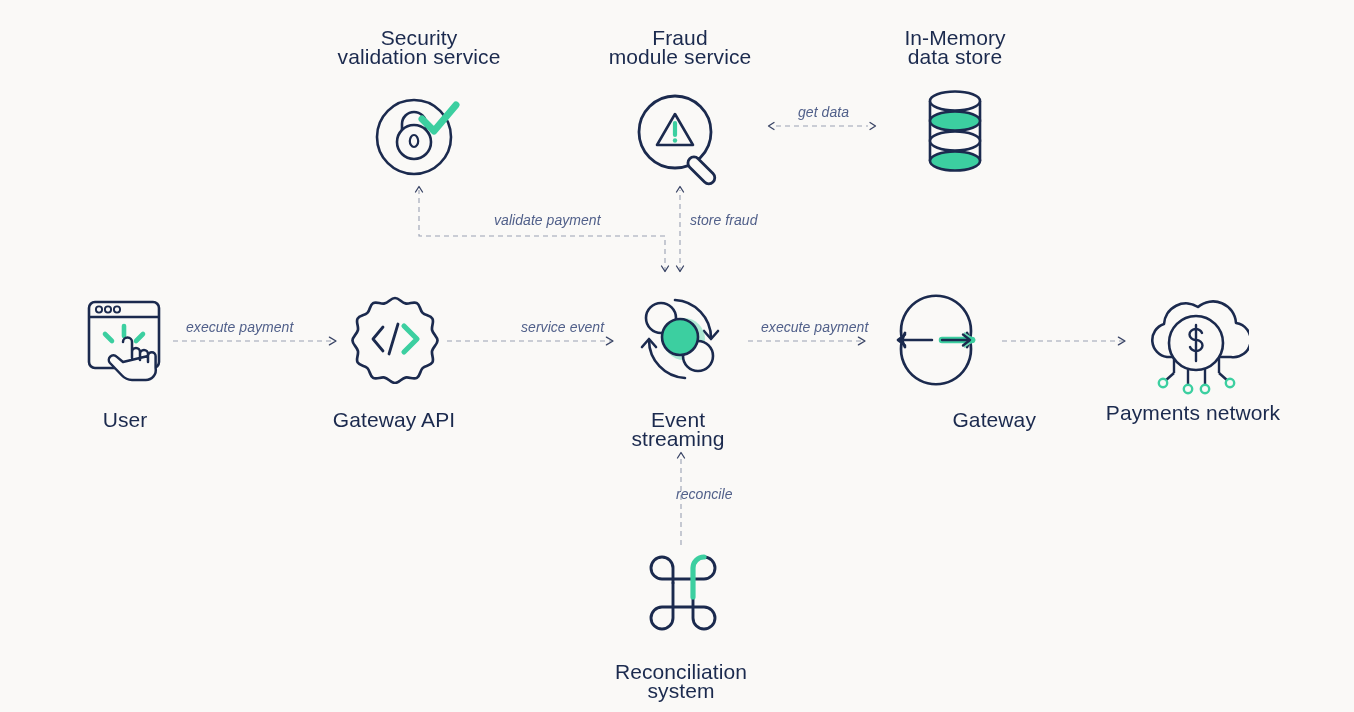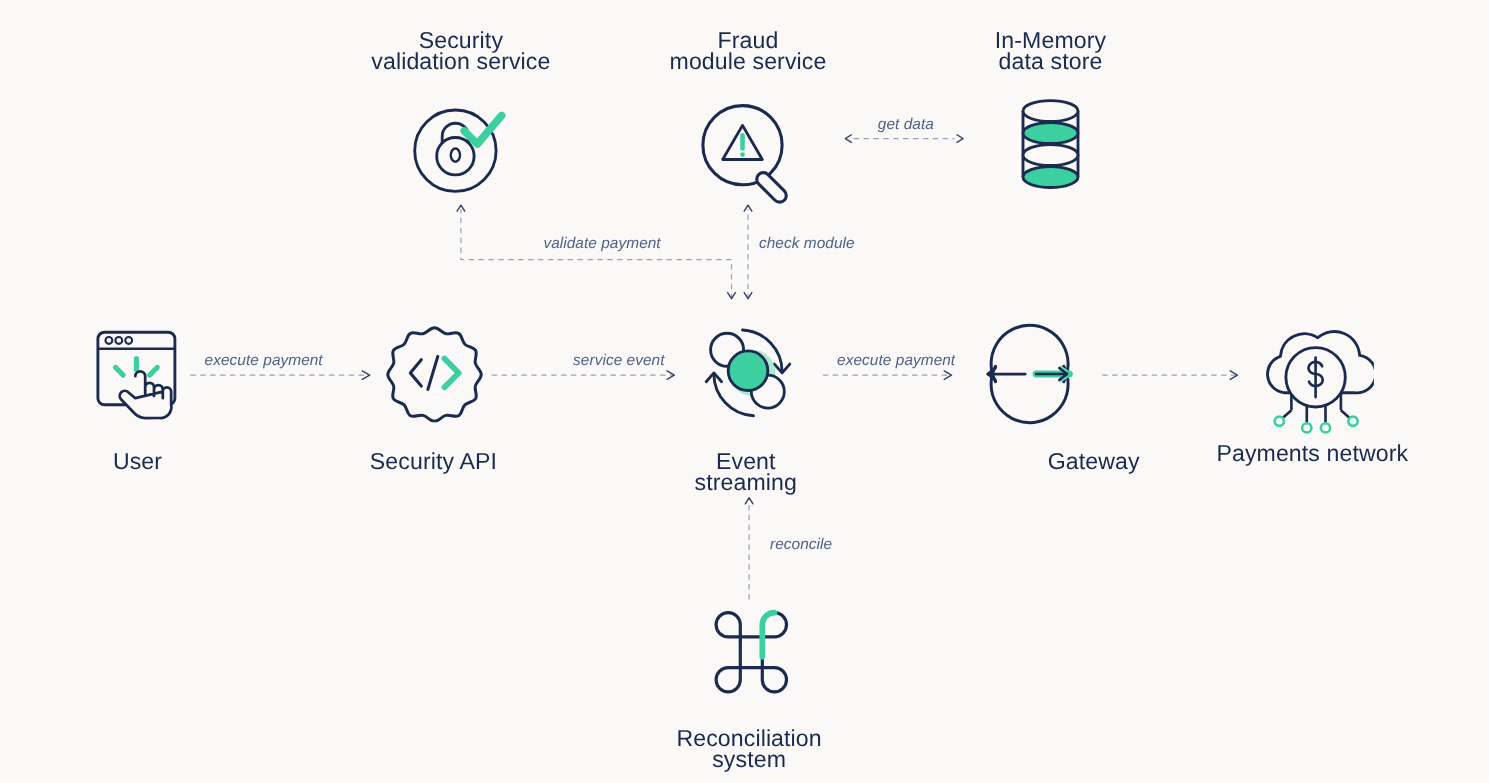--- a/index.html
+++ b/index.html
@@ -111,25 +111,25 @@
   </svg>
 
   <div class="edge-label" style="left:186px; top:319px;">execute payment</div>
 
   <div class="edge-label" style="left:521px; top:319px;">service event</div>
 
   <div class="edge-label" style="left:761px; top:319px;">execute payment</div>
 
   <div class="edge-label" style="left:494px; top:212px;">validate payment</div>
 
-  <div class="edge-label" style="left:690px; top:212px;">check module</div>
+  <div class="edge-label" style="left:690px; top:212px;">store fraud</div>
 
   <div class="edge-label" style="left:798px; top:104px;">get data</div>
 
-  <div class="edge-label" style="left:700px; top:486px;font-style:italic;">reconcile</div>
+  <div class="edge-label" style="left:676px; top:486px;font-style:italic;">reconcile</div>
 
   <div class="node-group" style="left:319px; top:28px; width:200px;">
     <div class="node-label" style="left:0; top:0; width:200px;">Security
 validation service</div>
     <svg style="position:absolute; left:55px; top:63px;" width="90" height="90" viewBox="0 0 90 90" xmlns="http://www.w3.org/2000/svg">
       <circle cx="40" cy="46" r="37" fill="none" stroke="#1b2a4e" stroke-width="2.6"></circle>
       <path d="M28,42 L28,33 a12,12 0 0 1 24,0 L52,42" fill="none" stroke="#1b2a4e" stroke-width="2.6" stroke-linecap="round"></path>
       <circle cx="40" cy="51" r="17" fill="#faf9f7" stroke="#1b2a4e" stroke-width="2.6"></circle>
       <ellipse cx="40" cy="50" rx="4.2" ry="6" fill="none" stroke="#1b2a4e" stroke-width="2.2"></ellipse>
       <path d="M48,28 L60,40 L82,14" fill="none" stroke="#3ccfa0" stroke-width="7" stroke-linecap="round" stroke-linejoin="round"></path>
@@ -186,21 +186,21 @@
                c0,4 -4.5,6.5 -5.4,10.4 c-0.9,3.9 2.2,8.1 0.3,11.5 c-1.9,3.4 -7,2.9 -9.8,5.7
                c-2.8,2.8 -2.3,7.9 -5.7,9.8 c-3.4,1.9 -7.6,-1.2 -11.5,-0.3 c-3.9,0.9 -6.4,5.4 -10.4,5.4
                c-4,0 -6.5,-4.5 -10.4,-5.4 c-3.9,-0.9 -8.1,2.2 -11.5,0.3 c-3.4,-1.9 -2.9,-7 -5.7,-9.8
                c-2.8,-2.8 -7.9,-2.3 -9.8,-5.7 c-1.9,-3.4 1.2,-7.6 0.3,-11.5 c-0.9,-3.9 -5.4,-6.4 -5.4,-10.4
                c0,-4 4.5,-6.5 5.4,-10.4 c0.9,-3.9 -2.2,-8.1 -0.3,-11.5 c1.9,-3.4 7,-2.9 9.8,-5.7
                c2.8,-2.8 2.3,-7.9 5.7,-9.8 c3.4,-1.9 7.6,1.2 11.5,0.3 c3.9,-0.9 6.4,-5.4 10.4,-5.4 Z" fill="#faf9f7" stroke="#1b2a4e" stroke-width="2.7" stroke-linejoin="round"></path>
       <path d="M33,33 L23,45 L33,57" fill="none" stroke="#1b2a4e" stroke-width="2.8" stroke-linecap="round" stroke-linejoin="round"></path>
       <line x1="48" y1="30" x2="39" y2="60" stroke="#1b2a4e" stroke-width="2.8" stroke-linecap="round"></line>
       <path d="M54,32 L67,45 L54,58" fill="none" stroke="#3ccfa0" stroke-width="5.2" stroke-linecap="round" stroke-linejoin="round"></path>
     </svg>
-    <div class="node-label" style="left:0; top:118px; width:200px;">Security API</div>
+    <div class="node-label" style="left:0; top:118px; width:200px;">Gateway API</div>
   </div>
 
   <div class="node-group" style="left:578px; top:292px; width:200px;">
     <svg style="position:absolute; left:55px; top:0;" width="94" height="94" viewBox="0 0 94 94" xmlns="http://www.w3.org/2000/svg">
       <path d="M42,8 a38,38 0 0 1 36,38" fill="none" stroke="#1b2a4e" stroke-width="2.6" stroke-linecap="round"></path>
       <path d="M71,39 L78,47 L85,39" fill="none" stroke="#1b2a4e" stroke-width="2.6" stroke-linecap="round" stroke-linejoin="round"></path>
       <path d="M52,86 a38,38 0 0 1 -36,-38" fill="none" stroke="#1b2a4e" stroke-width="2.6" stroke-linecap="round"></path>
       <path d="M9,55 L16,47 L23,55" fill="none" stroke="#1b2a4e" stroke-width="2.6" stroke-linecap="round" stroke-linejoin="round"></path>
       <circle cx="51" cy="47" r="21" fill="#6fdcb6" opacity="0.55"></circle>
       <circle cx="28" cy="26" r="15" fill="#faf9f7" stroke="#1b2a4e" stroke-width="2.6"></circle>

